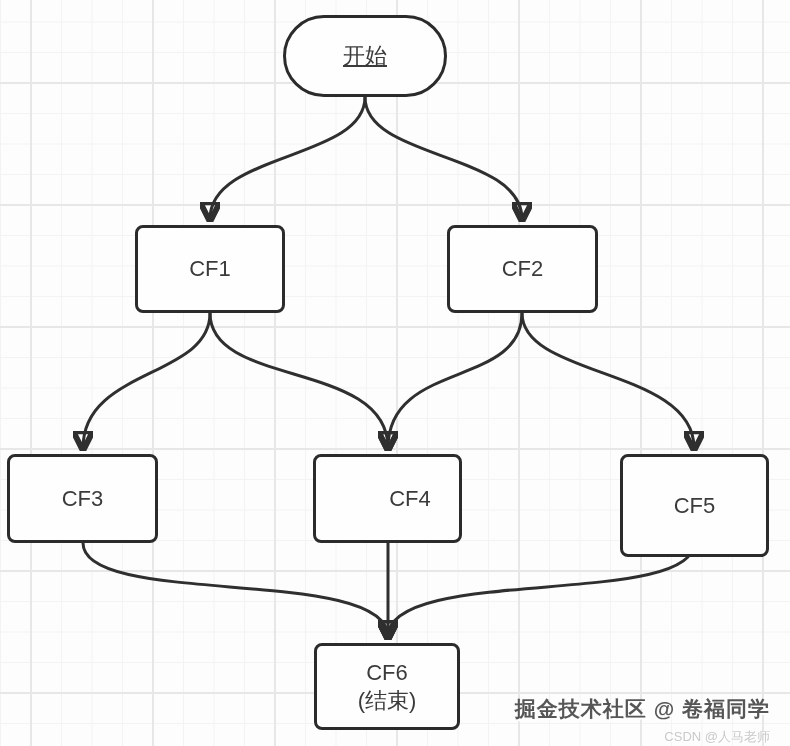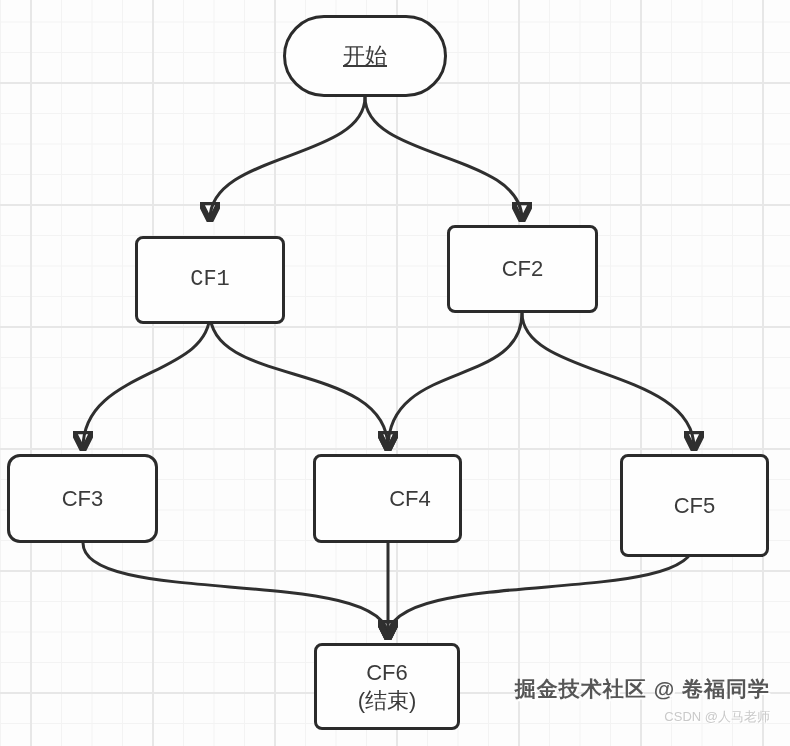--- a/index.html
+++ b/index.html
@@ -46,21 +46,21 @@
     font-size: 22px;
     line-height: 1.25;
     text-align: center;
   }
   .node.terminator {
     border-radius: 41px;
   }
   .watermark {
     position: absolute;
     right: 20px;
-    bottom: 20px;
+    bottom: 0;
     text-align: right;
     pointer-events: none;
   }
   .watermark .wm-line1 {
     font-size: 21px;
     font-weight: 700;
     letter-spacing: 1px;
     color: #565656;
     text-shadow: 2px 2px 0 #ffffff, 1px 1px 0 #f2f2f2;
     white-space: nowrap;
@@ -92,29 +92,29 @@
     <path d="M522,313 C522,378 694,368 694,448" marker-end="url(#arrow)"></path>
     <path d="M83,543 C83,608 388,565 388,637" marker-end="url(#arrow)"></path>
     <path d="M388,543 L388,637" marker-end="url(#arrow)"></path>
     <path d="M694,543 C694,608 388,565 388,637" marker-end="url(#arrow)"></path>
   </svg>
 
   <div class="node terminator" style="left:283px; top:15px; width:164px; height:82px;text-decoration:underline;">
     <span>开始</span>
   </div>
 
-  <div class="node" style="left:135px; top:236px; width:150px; height:88px;font-family:Liberation Mono, monospace;">
+  <div class="node" style="left:135px; top:225px; width:150px; height:88px;">
     <span>CF1</span>
   </div>
 
   <div class="node" style="left:447px; top:225px; width:151px; height:88px;justify-content:center;">
     <span>CF2</span>
   </div>
 
-  <div class="node" style="left:7px; top:454px; width:151px; height:89px;border-radius:13px;">
+  <div class="node" style="left:7px; top:454px; width:151px; height:89px;">
     <span>CF3</span>
   </div>
 
   <div class="node" style="left:313px; top:454px; width:149px; height:89px;padding-left:45px;">
     <span>CF4</span>
   </div>
 
   <div class="node" style="left:620px; top:454px; width:149px; height:103px;">
     <span>CF5</span>
   </div>

